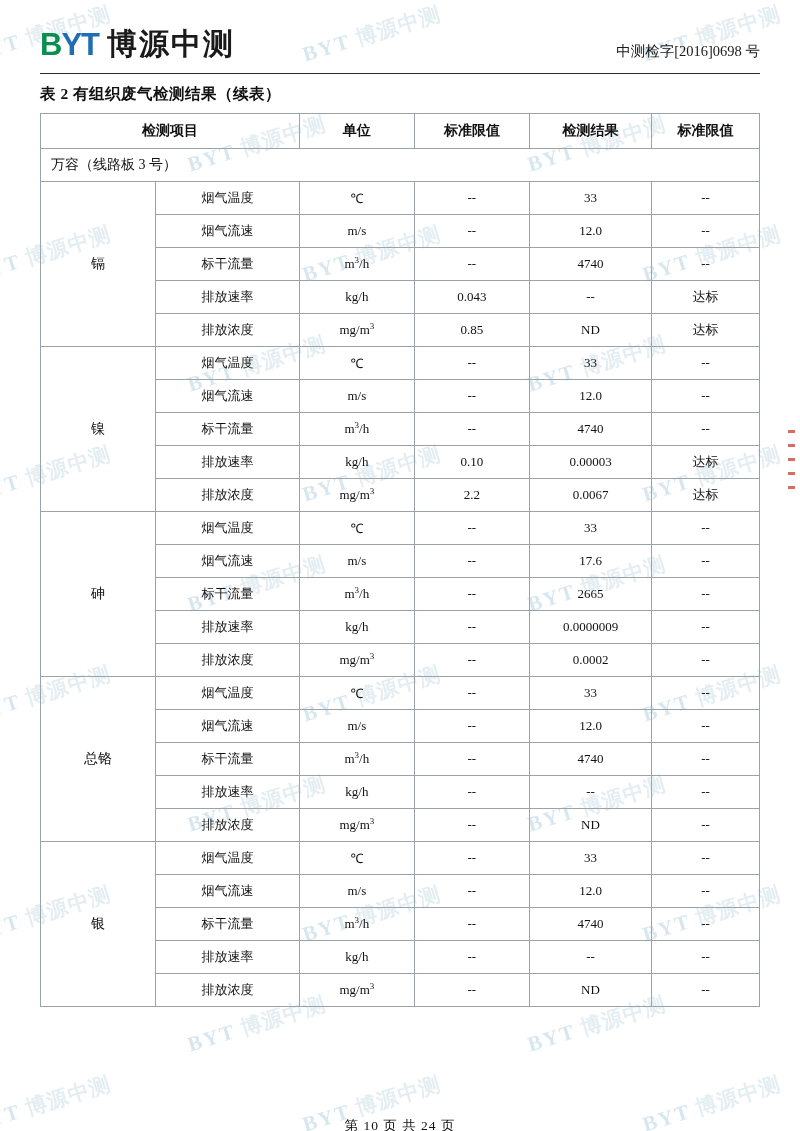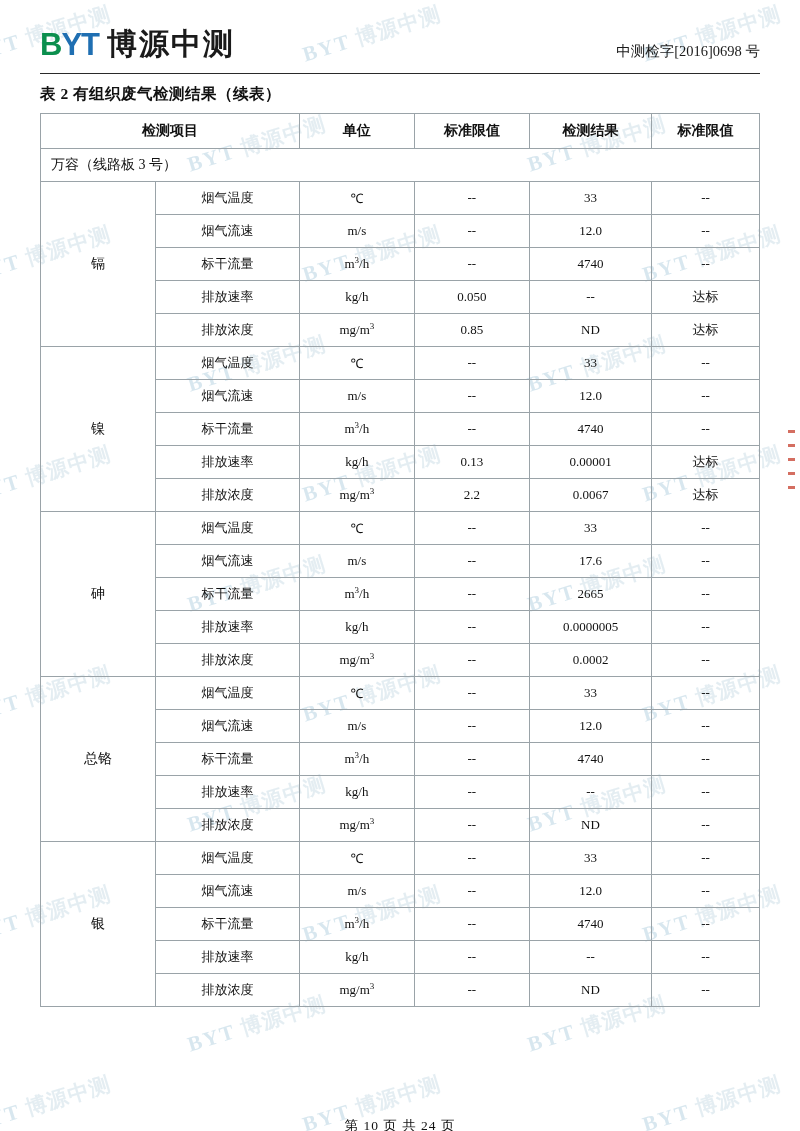--- a/index.html
+++ b/index.html
@@ -251,21 +251,21 @@
         <tr>
           <td>标干流量</td>
           <td>m<sup>3</sup>/h</td>
           <td>--</td>
           <td>4740</td>
           <td>--</td>
         </tr>
         <tr>
           <td>排放速率</td>
           <td>kg/h</td>
-          <td>0.050</td>
+          <td>0.043</td>
           <td>--</td>
           <td>达标</td>
         </tr>
         <tr>
           <td>排放浓度</td>
           <td>mg/m<sup>3</sup></td>
           <td>0.85</td>
           <td>ND</td>
           <td>达标</td>
         </tr>
@@ -287,22 +287,22 @@
         <tr>
           <td>标干流量</td>
           <td>m<sup>3</sup>/h</td>
           <td>--</td>
           <td>4740</td>
           <td>--</td>
         </tr>
         <tr>
           <td>排放速率</td>
           <td>kg/h</td>
-          <td>0.13</td>
-          <td>0.00001</td>
+          <td>0.10</td>
+          <td>0.00003</td>
           <td>达标</td>
         </tr>
         <tr>
           <td>排放浓度</td>
           <td>mg/m<sup>3</sup></td>
           <td>2.2</td>
           <td>0.0067</td>
           <td>达标</td>
         </tr>
         <tr class="sep-top">
@@ -324,21 +324,21 @@
           <td>标干流量</td>
           <td>m<sup>3</sup>/h</td>
           <td>--</td>
           <td>2665</td>
           <td>--</td>
         </tr>
         <tr>
           <td>排放速率</td>
           <td>kg/h</td>
           <td>--</td>
-          <td>0.0000005</td>
+          <td>0.0000009</td>
           <td>--</td>
         </tr>
         <tr>
           <td>排放浓度</td>
           <td>mg/m<sup>3</sup></td>
           <td>--</td>
           <td>0.0002</td>
           <td>--</td>
         </tr>
         <tr class="sep-top">

